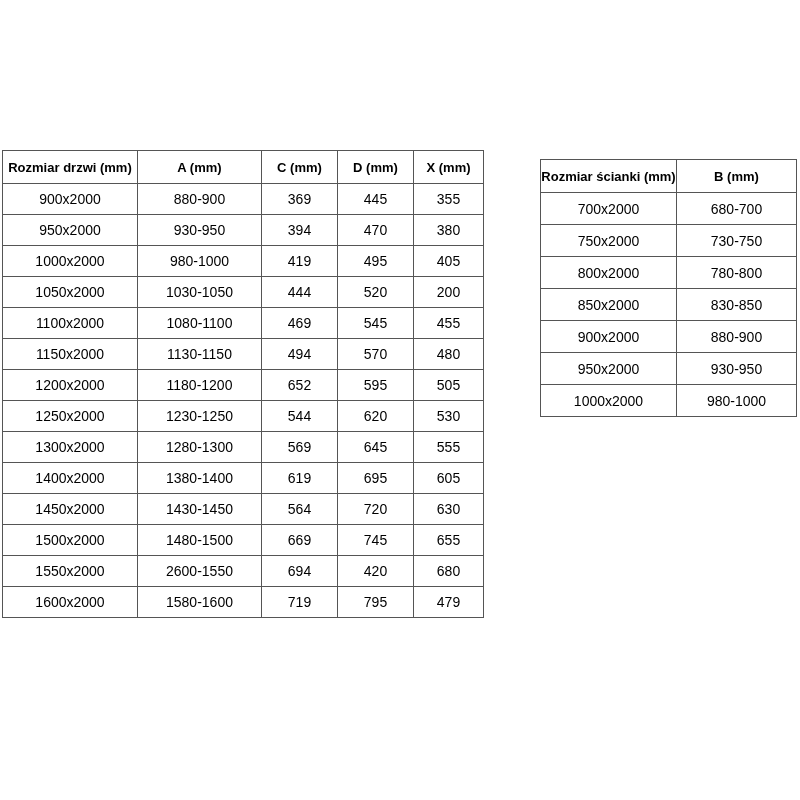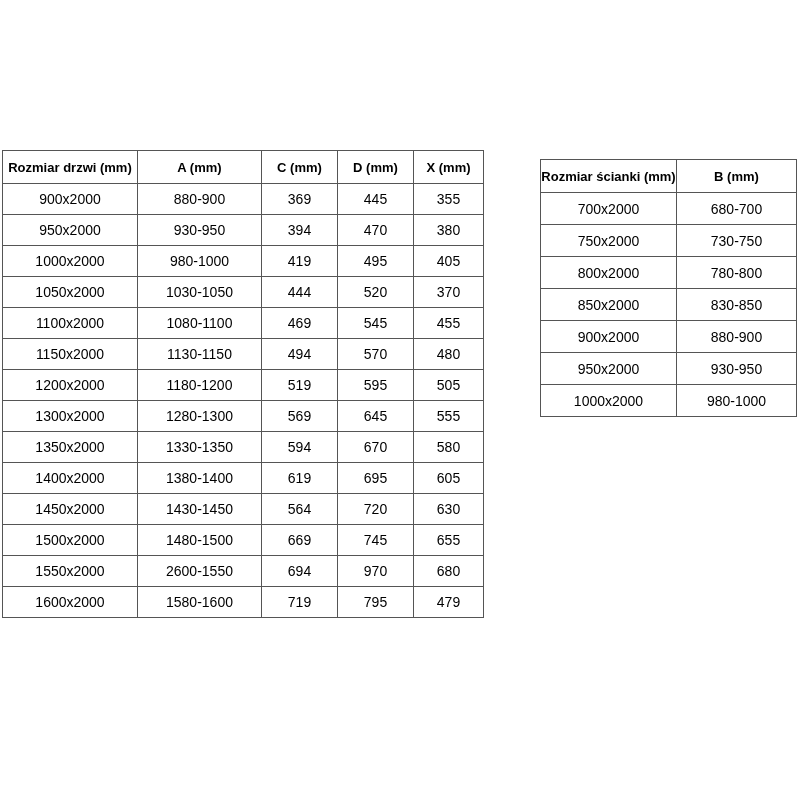--- a/index.html
+++ b/index.html
@@ -104,58 +104,58 @@
           <td>980-1000</td>
           <td>419</td>
           <td>495</td>
           <td>405</td>
         </tr>
         <tr>
           <td>1050x2000</td>
           <td>1030-1050</td>
           <td>444</td>
           <td>520</td>
-          <td>370</td>
+          <td>200</td>
         </tr>
         <tr>
           <td>1100x2000</td>
           <td>1080-1100</td>
           <td>469</td>
           <td>545</td>
           <td>455</td>
         </tr>
         <tr>
           <td>1150x2000</td>
           <td>1130-1150</td>
           <td>494</td>
           <td>570</td>
           <td>480</td>
         </tr>
         <tr>
           <td>1200x2000</td>
           <td>1180-1200</td>
-          <td>519</td>
+          <td>652</td>
           <td>595</td>
           <td>505</td>
+        </tr>
+        <tr>
+          <td>1250x2000</td>
+          <td>1230-1250</td>
+          <td>544</td>
+          <td>620</td>
+          <td>530</td>
         </tr>
         <tr>
           <td>1300x2000</td>
           <td>1280-1300</td>
           <td>569</td>
           <td>645</td>
           <td>555</td>
         </tr>
         <tr>
-          <td>1350x2000</td>
-          <td>1330-1350</td>
-          <td>594</td>
-          <td>670</td>
-          <td>580</td>
-        </tr>
-        <tr>
           <td>1400x2000</td>
           <td>1380-1400</td>
           <td>619</td>
           <td>695</td>
           <td>605</td>
         </tr>
         <tr>
           <td>1450x2000</td>
           <td>1430-1450</td>
           <td>564</td>
@@ -166,21 +166,21 @@
           <td>1500x2000</td>
           <td>1480-1500</td>
           <td>669</td>
           <td>745</td>
           <td>655</td>
         </tr>
         <tr>
           <td>1550x2000</td>
           <td>2600-1550</td>
           <td>694</td>
-          <td>970</td>
+          <td>420</td>
           <td>680</td>
         </tr>
         <tr>
           <td>1600x2000</td>
           <td>1580-1600</td>
           <td>719</td>
           <td>795</td>
           <td>479</td>
         </tr>
       </tbody>

